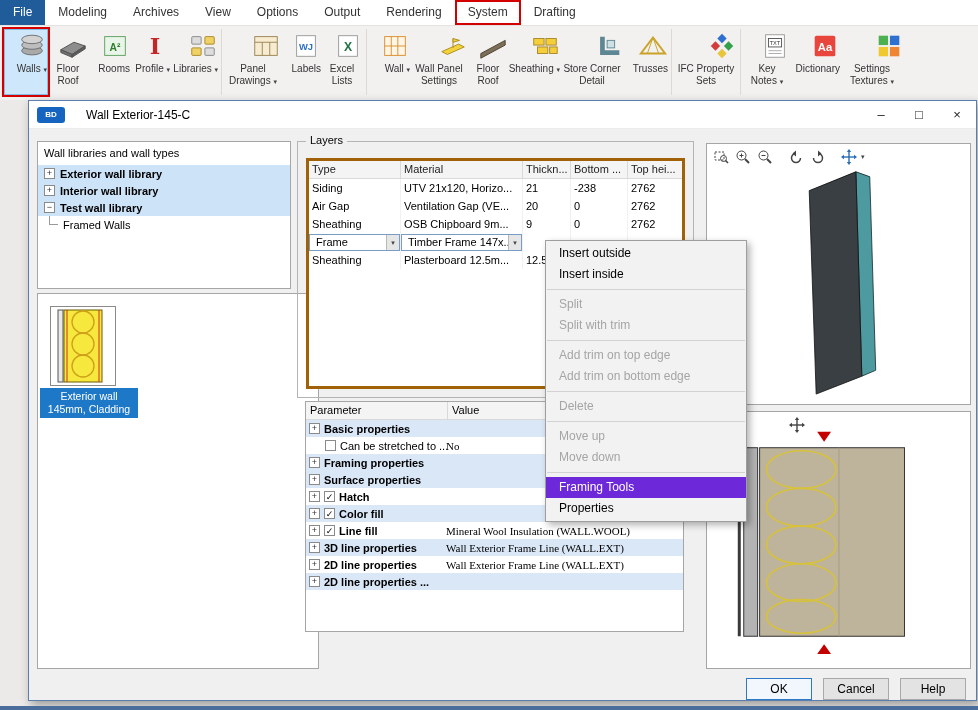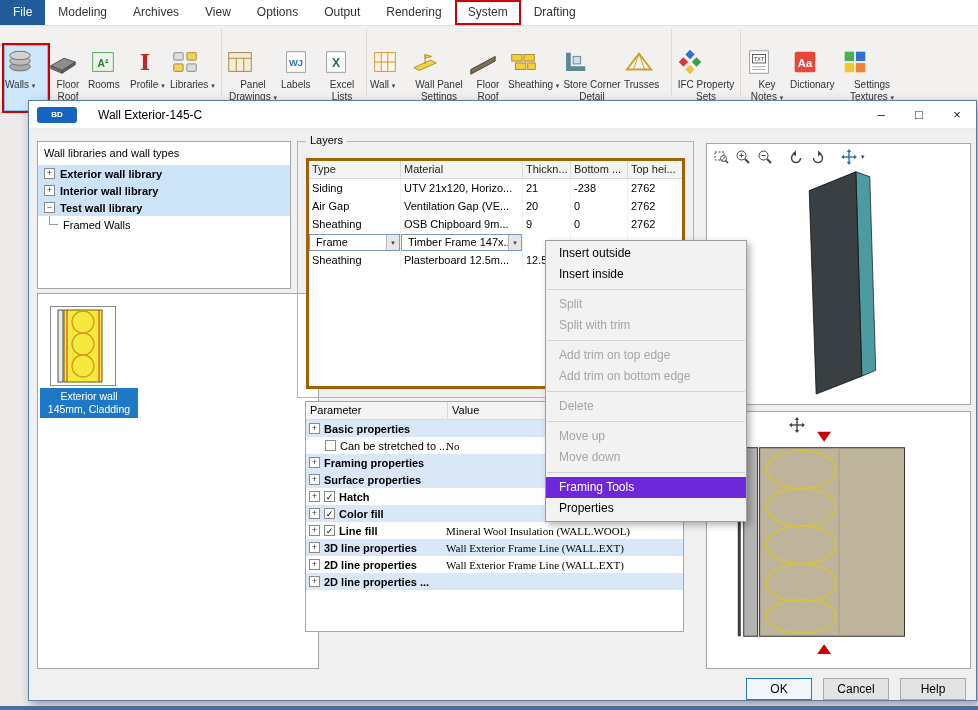--- a/index.html
+++ b/index.html
@@ -9,31 +9,31 @@
   svg text { font-family:"Liberation Sans",sans-serif; }
 
   
   .menubar { position:absolute; top:0; left:0; width:978px; height:26px; background:#fff; display:flex; border-bottom:1px solid #e4e2e0; }
   .menutab { padding:0 13px; line-height:25px; font-size:12px; color:#333; }
   .menutab.active { background:#1f5c99; color:#fff; }
   .menutab.annotated { outline:2px solid #d40000; outline-offset:-2px; }
 
   
   .ribbon { position:absolute; top:26px; left:0; width:978px; height:74px; background:#f3f1f0; display:flex; align-items:flex-start; padding:3px 2px 0 4px; }
-  .ritem { display:flex; flex-direction:column; align-items:flex-start; font-size:10px; color:#333; text-align:center; line-height:1.15; padding-top:2px; min-height:66px; flex:none;margin-top:16px; }
+  .ritem { display:flex; flex-direction:column; align-items:flex-end; font-size:10px; color:#333; text-align:center; line-height:1.15; padding-top:2px; min-height:66px; flex:none; }
   .ricon { width:30px; height:30px; margin-bottom:2px; flex:none; }
   .ritem.selected { background:#cfe7fb; border:1px solid #89bde4; padding-top:1px; }
   .ritem.annotated { outline:2px solid #d40000; outline-offset:0; }
   .rsep { width:1px; background:#dcd9d7; height:66px; margin:0 3px; flex:none; }
   .caret { font-size:7px; line-height:1; color:#444; }
 
   
   .dialog { position:absolute; left:28px; top:100px; width:949px; height:601px; background:#f0f0f0; border:1px solid #5a7fae; box-shadow:3px 4px 10px rgba(0,0,0,.35); }
   .titlebar { position:absolute; top:0; left:0; right:0; height:28px; background:#fff; display:flex; align-items:center; padding-left:8px; border-bottom:1px solid #ececec; }
-  .title-icon { width:40px; height:16px; background:#1565c0; border-radius:3px; color:#fff; font-size:8px; font-weight:bold; display:flex; align-items:center; justify-content:center; flex:none; }
+  .title-icon { width:28px; height:16px; background:#1565c0; border-radius:3px; color:#fff; font-size:8px; font-weight:bold; display:flex; align-items:center; justify-content:center; flex:none; }
   .title-text { margin-left:21px; font-size:12px; }
   .winbtns { margin-left:auto; display:flex; height:100%; }
   .winbtn { width:38px; display:flex; align-items:center; justify-content:center; font-size:13px; color:#222; }
   .panel { position:absolute; background:#fff; border:1px solid #a6a6a6; }
 
   
   .tree { left:8px; top:40px; width:254px; height:148px; font-size:11px; overflow:hidden; }
   .tree-header { padding:5px 6px 6px; }
   .trow { height:17px; display:flex; align-items:center; }
   .trow.hl { background:#cde3f8; }

